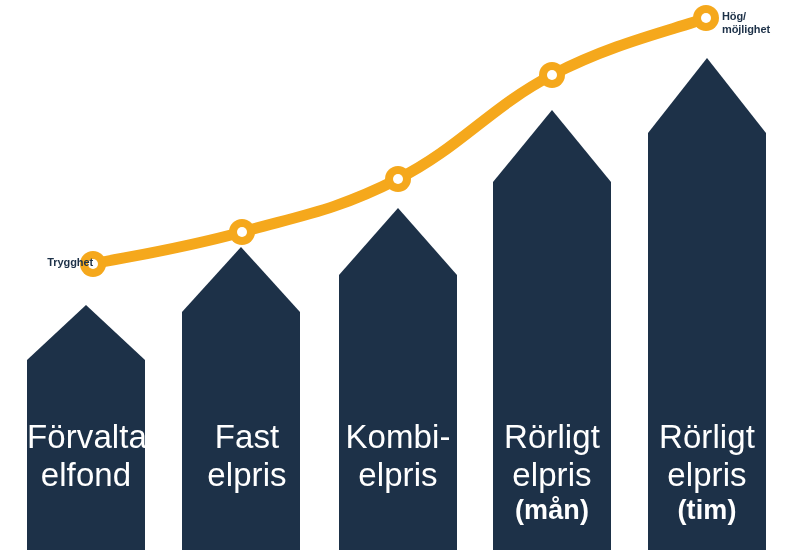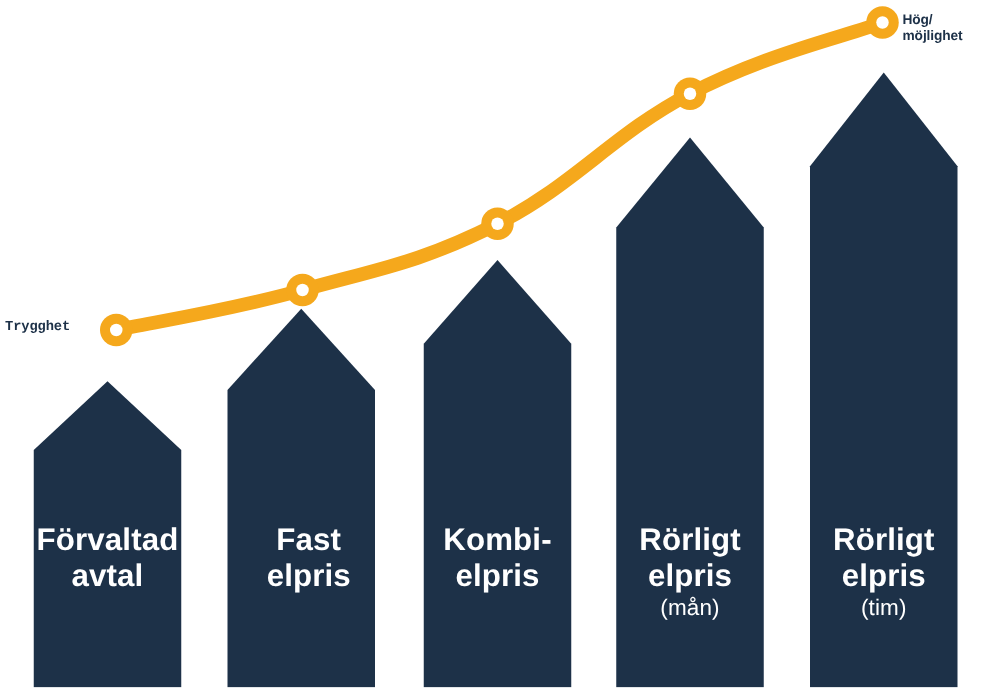--- a/index.html
+++ b/index.html
@@ -25,45 +25,44 @@
   }
   .bar-label {
     position: absolute;
     text-align: center;
     color: #ffffff;
     line-height: 1.16;
     pointer-events: none;
   }
   .bar-label .ln {
     display: block;
-    font-size: 25px;
-    font-weight: bold;
+    font-size: 33px;
+    font-weight: normal;
     letter-spacing: 0.1px;
   }
   .bar-label .ln-light {
     display: block;
-    font-size: 18px;
-    font-weight: normal;
+    font-size: 27px;
+    font-weight: bold;
     letter-spacing: 0.1px;
   }
   .endpoint-label {
     position: absolute;
     color: #1d3148;
     font-size: 11px;
     font-weight: bold;
     line-height: 1.22;
     letter-spacing: -0.1px;
     pointer-events: none;
   }
   #label-start {
-    left: 4px;
+    left: 19px;
     top: 256px;
     width: 74px;
-    text-align: left;
-    font-family: Liberation Mono, monospace;
+    text-align: right;
   }
   #label-end {
     left: 722px;
     top: 10px;
     width: 80px;
     text-align: left;
   }
   .endpoint-label .ln {
     display: block;
   }
@@ -93,21 +92,21 @@
         <circle cx="398" cy="179" r="5" fill="#ffffff"></circle>
         <circle cx="552" cy="75" r="13" fill="#f5a81c"></circle>
         <circle cx="552" cy="75" r="5" fill="#ffffff"></circle>
         <circle cx="706" cy="18" r="13" fill="#f5a81c"></circle>
         <circle cx="706" cy="18" r="5" fill="#ffffff"></circle>
       </g>
   </svg>
 
   <div class="bar-label" id="bl-0" style="left: 27px; width: 118px; top: 418px;">
       <span class="ln">Förvaltad</span>
-      <span class="ln">avtal</span>
+      <span class="ln">elfond</span>
     </div>
   <div class="bar-label" id="bl-1" style="left: 182px; width: 130px; top: 418px;">
       <span class="ln">Fast</span>
       <span class="ln">elpris</span>
     </div>
   <div class="bar-label" id="bl-2" style="left: 339px; width: 118px; top: 418px; text-align: center;">
       <span class="ln">Kombi-</span>
       <span class="ln">elpris</span>
     </div>
   <div class="bar-label" id="bl-3" style="left: 493px; width: 118px; top: 418px;">

